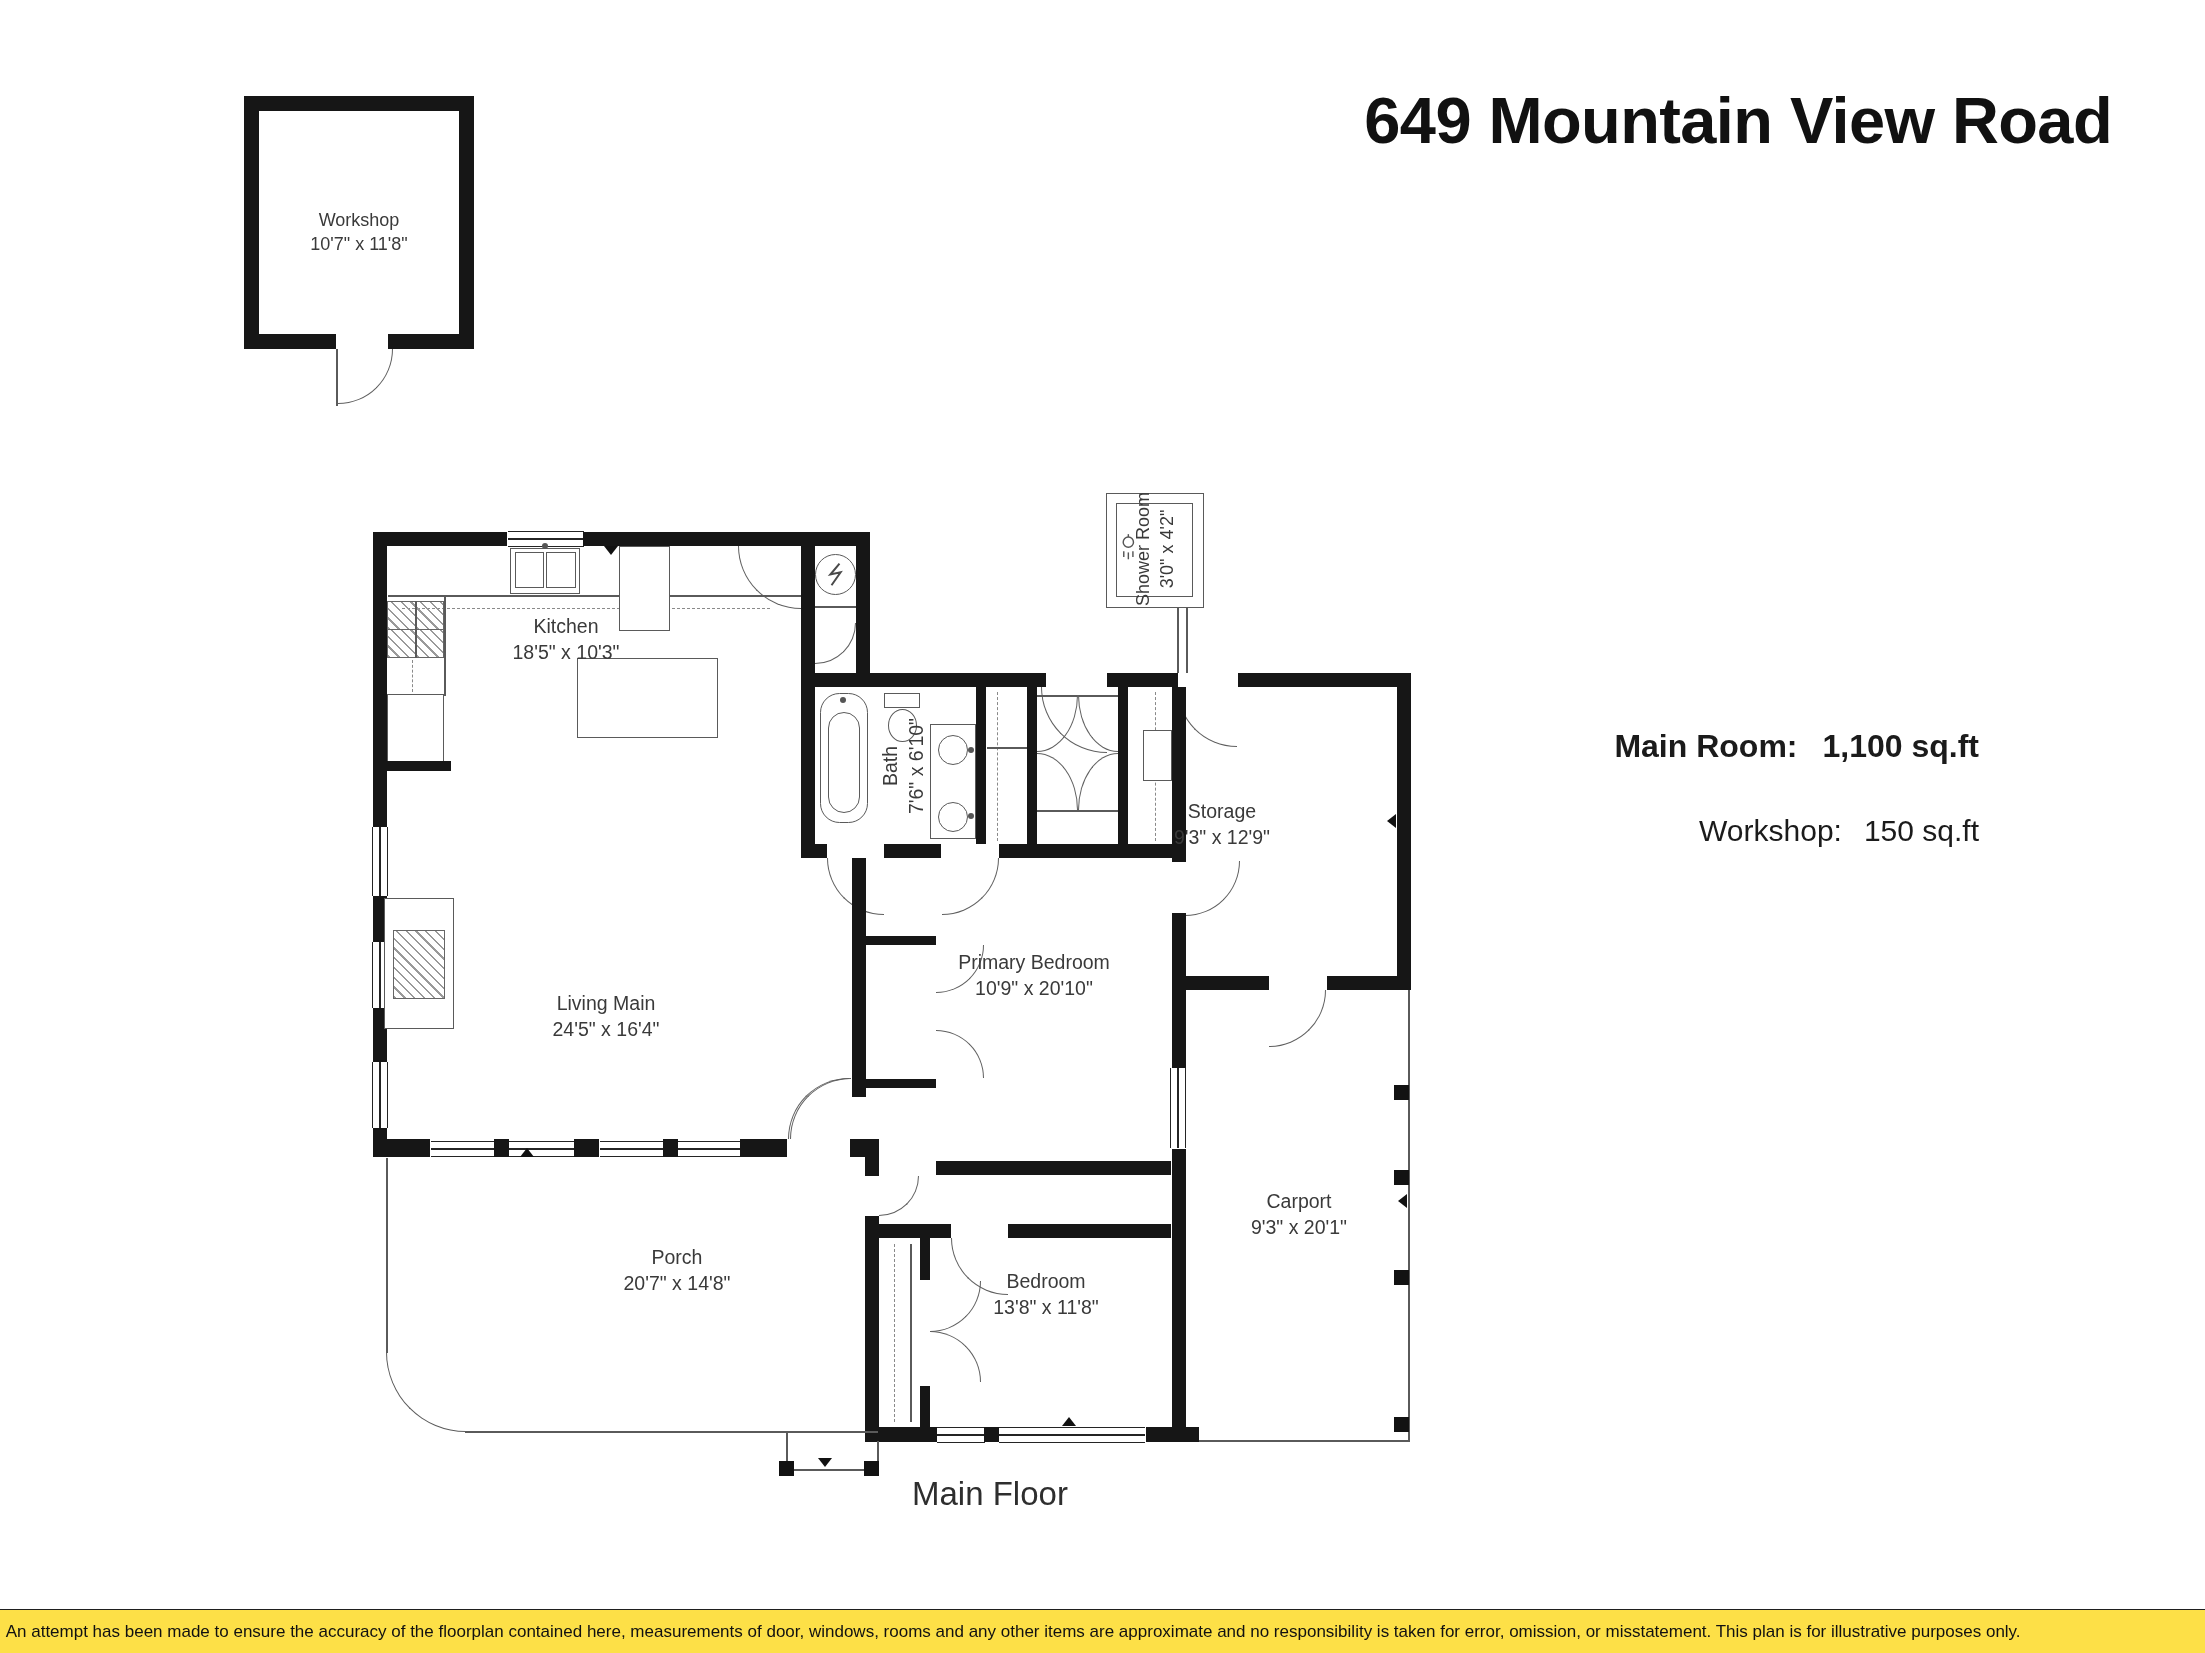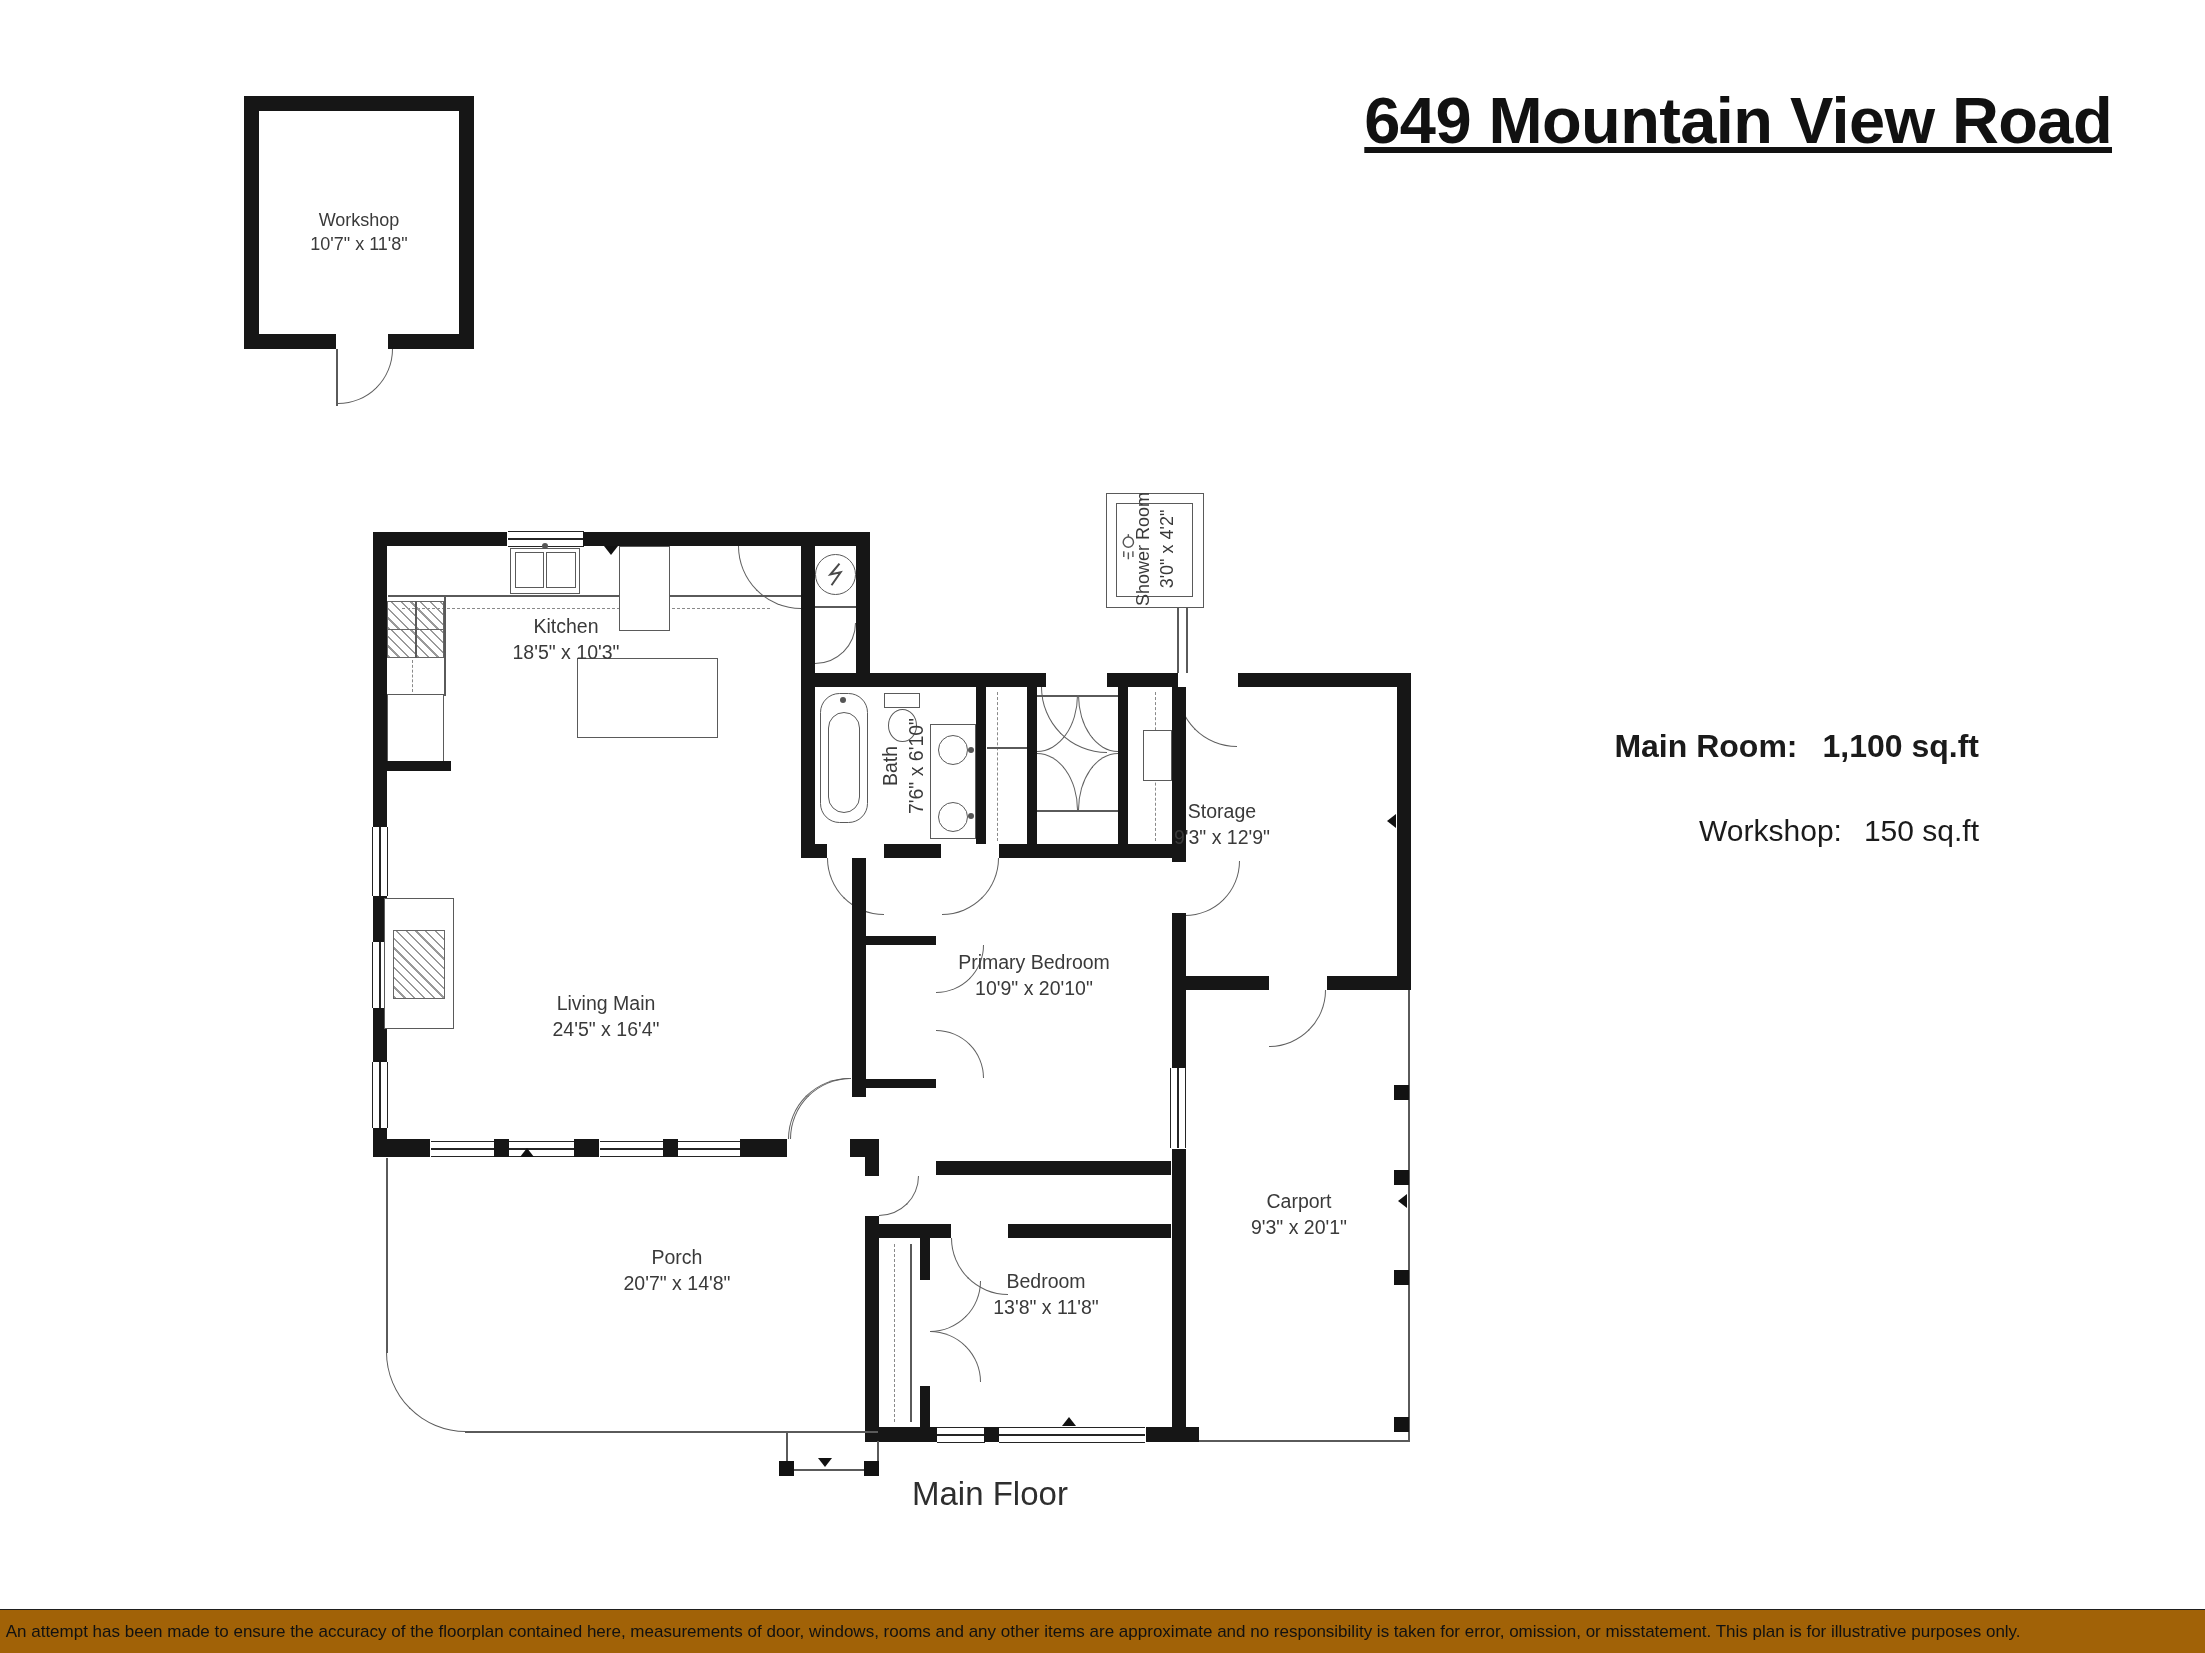--- a/index.html
+++ b/index.html
@@ -33,27 +33,27 @@
   .t-down{ position:absolute; width:0; height:0; border-left:7.5px solid transparent; border-right:7.5px solid transparent; border-top:9.8px solid #111; }
   .t-up  { position:absolute; width:0; height:0; border-left:7.5px solid transparent; border-right:7.5px solid transparent; border-bottom:9.8px solid #111; }
   .t-left{ position:absolute; width:0; height:0; border-top:7.5px solid transparent; border-bottom:7.5px solid transparent; border-right:9.8px solid #111; }
 
   
   .rlabel { position:absolute; transform:translate(-50%,-50%); text-align:center;
             color:#3a3a3a; font-size:19.5px; line-height:26.4px; white-space:nowrap; }
   .rlabel.small { font-size:18px; line-height:24px; }
   .rlabel.rot { transform:translate(-50%,-50%) rotate(-90deg); }
   .title  { position:absolute; top:78px; right:93px; text-align:left; color:#111;
-            font-size:65px; line-height:86px; font-weight:800; letter-spacing:-0.6px;text-decoration:underline; }
+            font-size:65px; line-height:86px; font-weight:800; letter-spacing:-0.6px; }
   .summary{ position:absolute; top:728px; right:226px; display:flex; flex-direction:column;
             align-items:flex-end; gap:49px; color:#1b1b1b; }
   .srow   { display:flex; gap:25px; align-items:baseline; font-size:32px; font-weight:700; }
   .srow.light { font-size:30px; font-weight:400; gap:22px; }
   .caption{ position:absolute; left:912px; top:1475px; font-size:33px; color:#2e2e2e; }
-  .footer { position:absolute; left:0; right:0; bottom:0; height:45px; background:#a16207;
+  .footer { position:absolute; left:0; right:0; bottom:0; height:45px; background:#fde047;
             border-top:1.1px solid #1f1f1f; display:flex; align-items:center; padding:0 5.7px;
             font-size:17px; color:#111; white-space:nowrap; overflow:hidden; }
 </style>
 </head>
 <body>
 
 <div id="page">
 
   <div class="title">
     <div>649 Mountain View Road</div>

